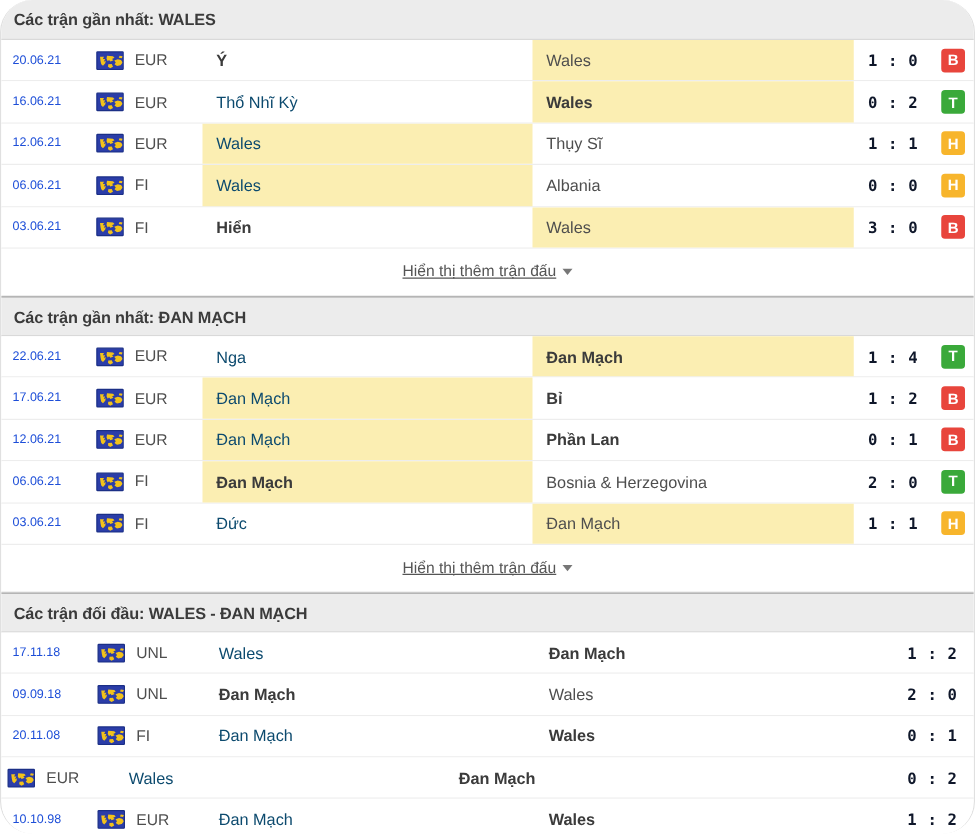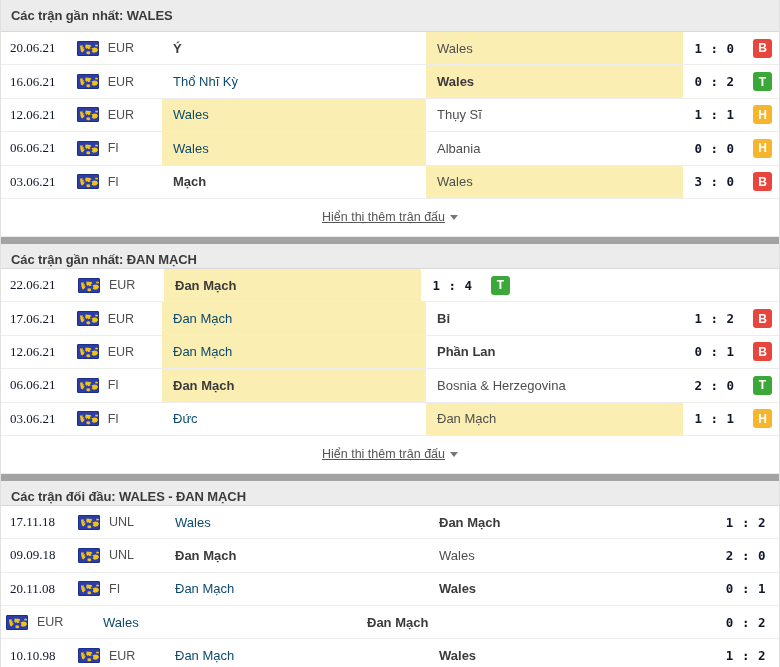--- a/index.html
+++ b/index.html
@@ -16,28 +16,29 @@
   }
   .page {
     width: 780px;
     height: 667px;
     position: relative;
     overflow: hidden;
     background: #fff;
     box-sizing: border-box;
     border-left: 1px solid #e0e0e0;
     border-right: 1px solid #e0e0e0;
+    border-radius: 26px;
   }
 
   
   .section-header {
     height: 32px;
     line-height: 32px;
     background: #ececec;
-    border-top: 7px solid #a3a3a3;
+    border-top: 1px solid #a3a3a3;
     border-bottom: 1px solid #d9d9d9;
     padding: 0 10px;
     font-weight: bold;
     font-size: 13px;
     color: #3b3b3b;
     letter-spacing: -0.1px;
     box-sizing: border-box;
     white-space: nowrap;
     overflow: hidden;
   }
@@ -58,24 +59,23 @@
 
   .cell {
     display: flex;
     align-items: center;
     box-sizing: border-box;
   }
 
   .c-date {
     width: 72px;
     padding-left: 9px;
-    color: #0f172a;
-    font-size: 13px;
-    white-space: nowrap;
-    font-family: Liberation Serif, serif;
+    color: #1d4ed8;
+    font-size: 10px;
+    white-space: nowrap;
   }
   .c-flag {
     width: 36px;
     justify-content: flex-start;
     padding-left: 5px;
   }
   .c-comp {
     width: 55px;
     color: #4e4e4e;
     font-size: 12.5px;
@@ -291,21 +291,21 @@
     <rect x="0" y="0" width="22" height="15" fill="#2b3da8"></rect>
     <path d="M2 3.4 L5.2 3.4 L4.3 5.2 L6.1 5.2 L5 7.4 L6.6 6.6 L6.2 8.6 L4.4 10.6 L3 9.4 L2.4 6.8 Z" fill="#f2c21a"></path>
     <path d="M7.6 2.6 L12.4 2.9 L13.6 4.2 L11.6 5.1 L12.8 6.2 L10.4 7.2 L9.2 6.0 L8.2 7.0 L7.2 5.0 Z" fill="#f2c21a"></path>
     <path d="M13.4 6.4 L16.2 5.4 L18.8 6.0 L20.2 8.0 L18.4 10.2 L15.6 10.8 L13.6 9.4 L14.6 8.0 Z" fill="#f2c21a"></path>
     <path d="M8.6 9.4 L11.4 9.2 L12.4 11.4 L10.2 12.6 L8.4 11.4 Z" fill="#f2c21a"></path>
     <path d="M17.6 2.6 L20.4 3.0 L19.4 4.6 L17.0 4.2 Z" fill="#f2c21a"></path>
   </svg>
 </span>
           </div>
           <div class="cell c-comp">FI</div>
-          <div class="cell c-home bold">Mạch</div>
+          <div class="cell c-home bold">Hiển</div>
           <div class="cell c-away hl">Wales</div>
           <div class="cell c-score">3 : 0</div>
           <div class="cell c-badge">
             <span class="badge badge-W">B</span>
           </div>
         </div>
       </div>
       <div class="show-more-bar">
         <span class="show-more-link"><span>Hiển thị thêm trận đấu</span><span class="caret"></span></span>
       </div>
@@ -321,20 +321,21 @@
     <rect x="0" y="0" width="22" height="15" fill="#2b3da8"></rect>
     <path d="M2 3.4 L5.2 3.4 L4.3 5.2 L6.1 5.2 L5 7.4 L6.6 6.6 L6.2 8.6 L4.4 10.6 L3 9.4 L2.4 6.8 Z" fill="#f2c21a"></path>
     <path d="M7.6 2.6 L12.4 2.9 L13.6 4.2 L11.6 5.1 L12.8 6.2 L10.4 7.2 L9.2 6.0 L8.2 7.0 L7.2 5.0 Z" fill="#f2c21a"></path>
     <path d="M13.4 6.4 L16.2 5.4 L18.8 6.0 L20.2 8.0 L18.4 10.2 L15.6 10.8 L13.6 9.4 L14.6 8.0 Z" fill="#f2c21a"></path>
     <path d="M8.6 9.4 L11.4 9.2 L12.4 11.4 L10.2 12.6 L8.4 11.4 Z" fill="#f2c21a"></path>
     <path d="M17.6 2.6 L20.4 3.0 L19.4 4.6 L17.0 4.2 Z" fill="#f2c21a"></path>
   </svg>
 </span>
           </div>
           <div class="cell c-comp">EUR</div>
+          <div class="cell c-home">Nga</div>
           <div class="cell c-away hl bold">Đan Mạch</div>
           <div class="cell c-score">1 : 4</div>
           <div class="cell c-badge">
             <span class="badge badge-T">T</span>
           </div>
         </div>
         <div class="match-row">
           <div class="cell c-date">17.06.21</div>
           <div class="cell c-flag">
             <span class="globe-icon">

